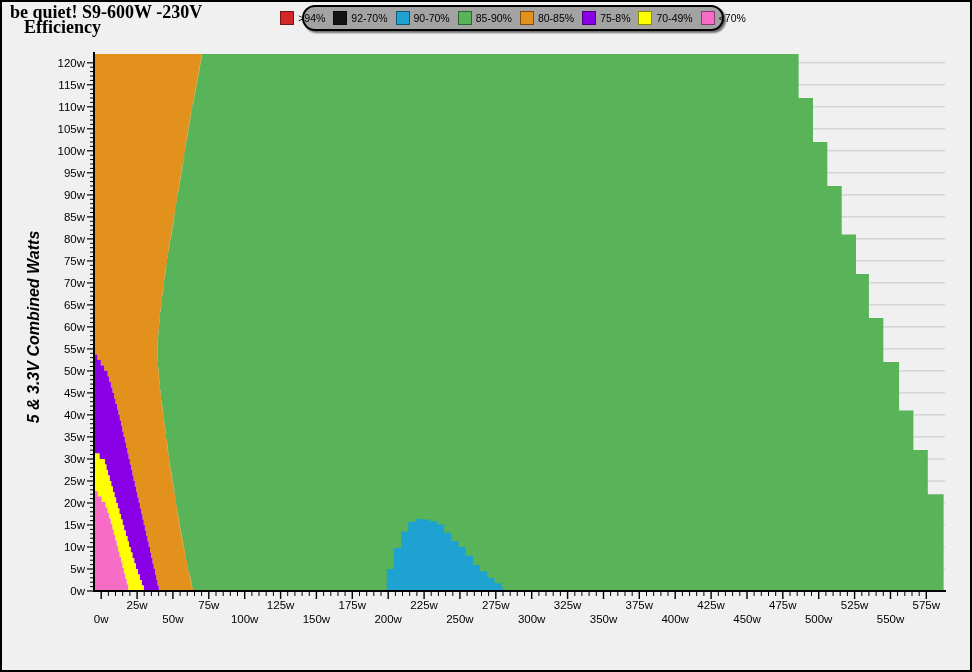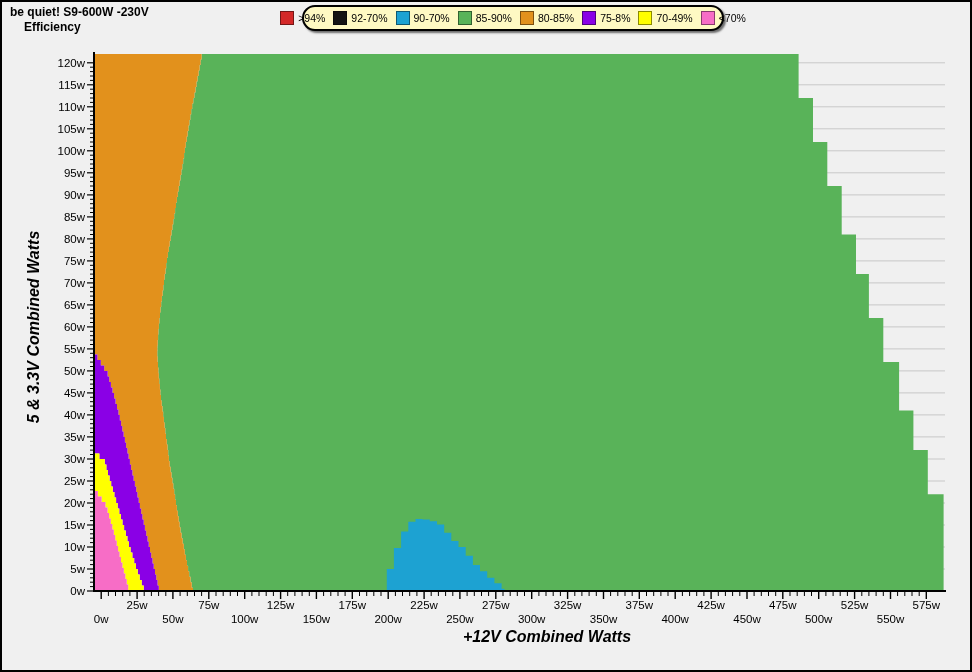--- a/index.html
+++ b/index.html
@@ -1,25 +1,25 @@
 <!DOCTYPE html>
 <html><head>
 <meta charset="utf-8">
 <style>
   html,body{margin:0;padding:0;background:#d8d8d8;}
   .window{
     position:relative;width:972px;height:672px;box-sizing:border-box;
     background:#f0f0f0;border:2px solid #000;overflow:hidden;
     font-family:"Liberation Sans",sans-serif;color:#000;
   }
-  .chart-title{position:absolute;left:8px;top:3px;font-size:12px;font-weight:bold;line-height:15px;}
+  .chart-title{position:absolute;left:8px;top:3px;font-size:18px;font-weight:bold;line-height:15px;font-family:Liberation Serif, serif;}
   .chart-title .t2{margin-left:14px;}
   .legend{
     position:absolute;left:300px;top:3px;width:422px;height:26px;box-sizing:border-box;
-    background:#fef9c3;border:2px solid #000;border-radius:13px;
+    background:#a3a3a3;border:2px solid #000;border-radius:13px;
     box-shadow:2px 2px 2px rgba(0,0,0,0.55);
     display:flex;align-items:center;justify-content:center;padding:4px 6px;
   }
   .leg-item{display:flex;align-items:center;margin:0 4px;white-space:nowrap;}
   .swatch{width:12px;height:12px;border:1px solid rgba(0,0,0,0.45);margin-right:4px;flex:0 0 auto;}
   .leg-label{font-size:10.5px;}
   .ytitle{
     position:absolute;left:32px;top:325px;transform:translate(-50%,-50%) rotate(-90deg);
     font-size:16px;font-weight:bold;font-style:italic;white-space:nowrap;
   }
@@ -67,21 +67,20 @@
         <span class="swatch" style="background: rgb(255, 255, 0);"></span>
         <span class="leg-label">70-49%</span>
       </div>
       <div class="leg-item">
         <span class="swatch" style="background: rgb(247, 109, 198);"></span>
         <span class="leg-label">&lt;70%</span>
       </div>
     </div>
 
   <div class="ytitle">5 &amp; 3.3V Combined Watts</div>
-  <div class="xtitle">+12V Combined Watts</div>
 
   <svg id="chart" width="972" height="672" viewBox="0 0 972 672">
       <g>
         <line x1="92" y1="567.0" x2="943" y2="567.0" stroke="#c8c8c8" stroke-width="1"></line>
         <line x1="92" y1="545.0" x2="943" y2="545.0" stroke="#c8c8c8" stroke-width="1"></line>
         <line x1="92" y1="523.0" x2="943" y2="523.0" stroke="#c8c8c8" stroke-width="1"></line>
         <line x1="92" y1="501.0" x2="943" y2="501.0" stroke="#c8c8c8" stroke-width="1"></line>
         <line x1="92" y1="479.0" x2="943" y2="479.0" stroke="#c8c8c8" stroke-width="1"></line>
         <line x1="92" y1="457.0" x2="943" y2="457.0" stroke="#c8c8c8" stroke-width="1"></line>
         <line x1="92" y1="434.9" x2="943" y2="434.9" stroke="#c8c8c8" stroke-width="1"></line>

